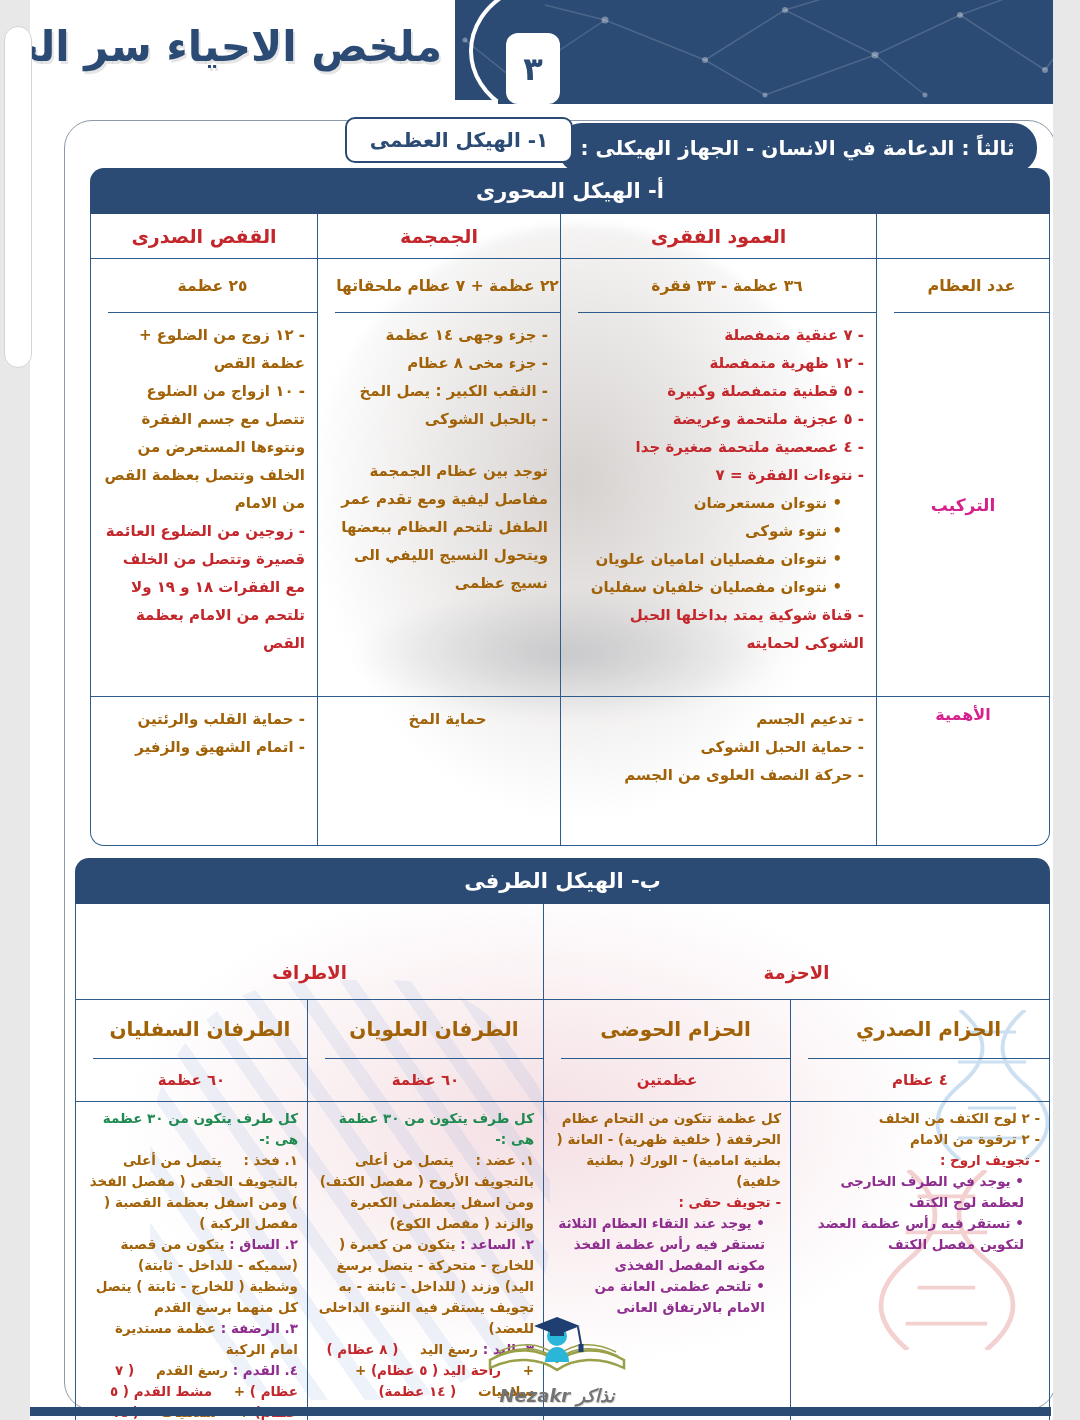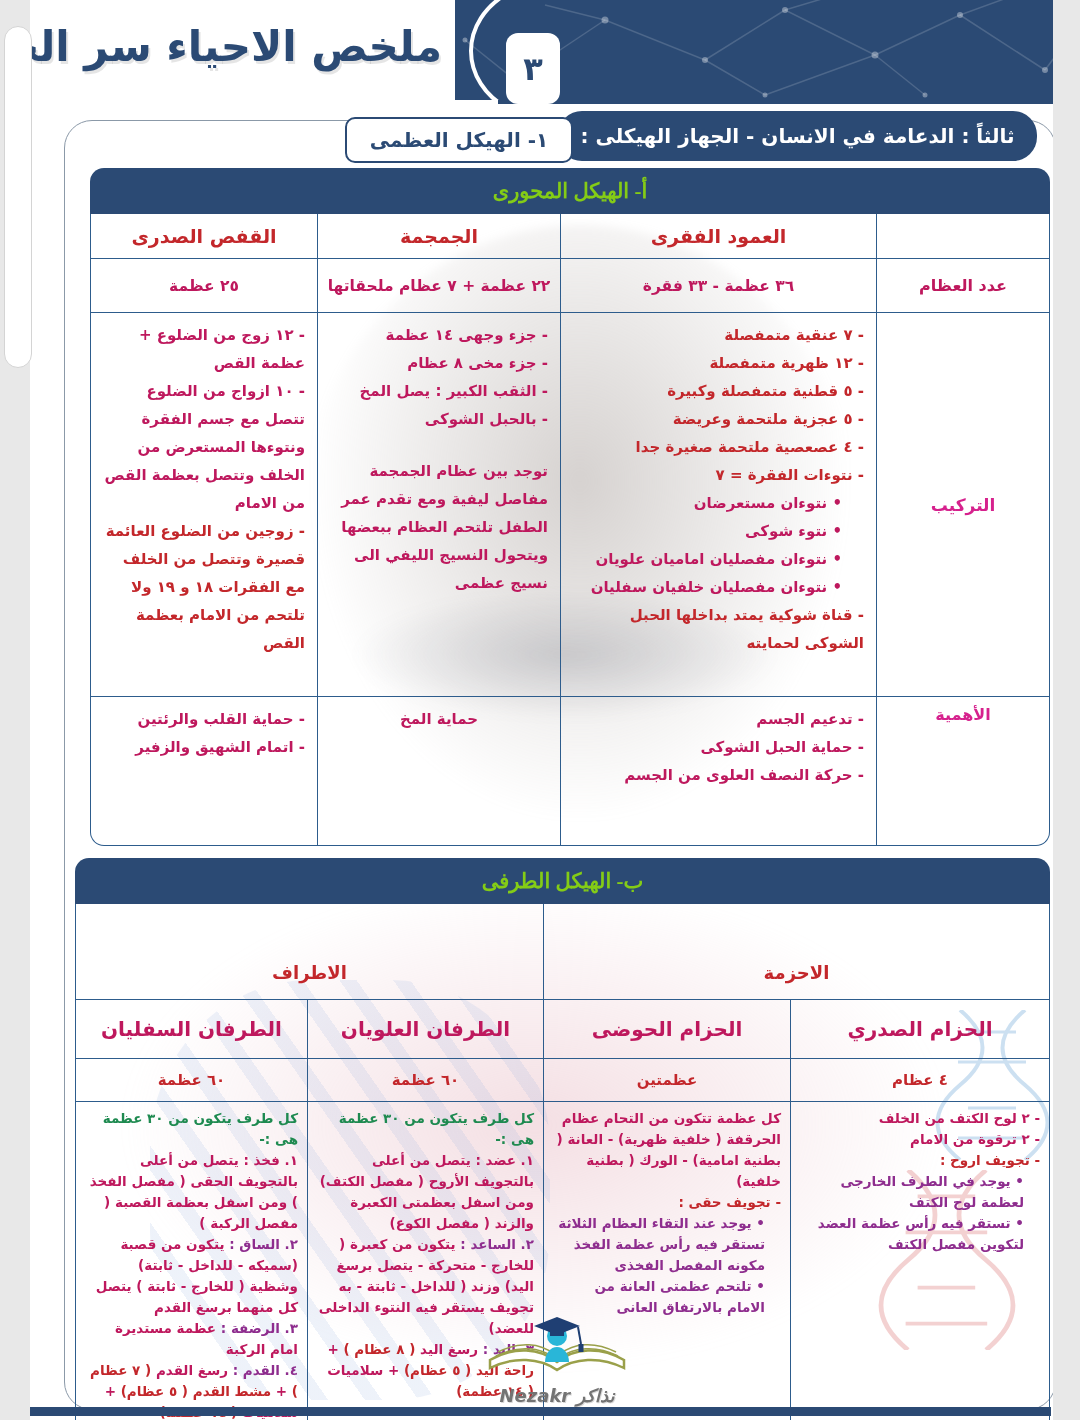--- a/index.html
+++ b/index.html
@@ -20,50 +20,50 @@
   .brand{position:absolute;top:22px;right:638px;left:35px;text-align:left;z-index:3;
     color:#2b4a74;font-weight:bold;font-size:42px;letter-spacing:-1px;
     text-shadow:2px 3px 0 rgba(0,0,0,.10);white-space:nowrap;}
   .page-badge{position:absolute;top:33px;left:506px;width:54px;height:71px;background:#ffffff;
     border-radius:12px;z-index:4;display:flex;align-items:center;justify-content:center;
     color:#2b4a74;font-size:32px;font-weight:bold;}
 
   
   .outer-frame{position:absolute;left:64px;top:120px;width:990px;height:1288px;
     border:1.5px solid #8b99a8;border-radius:28px;z-index:1;}
-  .section-pill{position:absolute;top:111px;left:558px;width:479px;height:50px;background:#2b4a74;
+  .section-pill{position:absolute;top:123px;left:558px;width:479px;height:50px;background:#2b4a74;
     border-radius:24px;z-index:3;display:flex;align-items:center;justify-content:center;
     color:#ffffff;font-weight:bold;font-size:20px;}
   .section-box{position:absolute;top:117px;left:345px;width:224px;height:42px;background:#ffffff;
     border:2.5px solid #2b4a74;border-radius:10px;z-index:4;display:flex;align-items:center;justify-content:center;
     color:#2b4a74;font-weight:bold;font-size:20px;}
 
   
   .ghost{position:absolute;z-index:1;pointer-events:none;}
   .g-head{left:300px;top:225px;width:560px;height:610px;border-radius:50%;
     background:radial-gradient(ellipse at 50% 42%,rgba(173,165,161,.50),rgba(173,165,161,0) 68%);filter:blur(5px);}
   .g-glasses{left:350px;top:590px;width:430px;height:130px;border-radius:50%;
     background:radial-gradient(ellipse,rgba(80,85,100,.22),rgba(80,85,100,0) 70%);filter:blur(6px);}
   .g-shoulders{left:120px;top:880px;width:830px;height:490px;border-radius:50%;
     background:radial-gradient(ellipse,rgba(232,188,197,.48),rgba(232,188,197,0) 70%);filter:blur(8px);}
   .g-stripes{left:150px;top:980px;width:400px;height:420px;border-radius:40%;
     background:repeating-linear-gradient(55deg,rgba(140,170,220,.15) 0 14px,transparent 14px 44px);}
   .dna{position:absolute;z-index:1;pointer-events:none;}
 
   
   .c-red{color:#c3272b;}
-  .c-navy{color:#be185d;}
+  .c-navy{color:#a16207;margin-left:17px;}
   .c-purple{color:#8e2d8e;}
   .c-green{color:#1e8a50;}
   .c-pink{color:#d6218d;}
 
   
   .tbl{position:absolute;z-index:2;display:flex;flex-direction:column;font-weight:bold;}
-  .tbl .bar{height:46px;background:#2b4a74;border-radius:14px 14px 0 0;color:#84cc16;
-    display:flex;align-items:center;justify-content:center;font-size:21px;flex:0 0 auto;font-family:Liberation Serif, serif;}
+  .tbl .bar{height:46px;background:#2b4a74;border-radius:14px 14px 0 0;color:#ffffff;
+    display:flex;align-items:center;justify-content:center;font-size:21px;flex:0 0 auto;}
   .tbl .grid{flex:1;border:1.8px solid #2d5c8c;border-top:none;border-radius:0 0 14px 14px;
     display:flex;overflow:hidden;background:transparent;}
   .col{display:flex;flex-direction:column;min-width:0;}
   .col:not(:last-child){border-left:1.8px solid #2d5c8c;justify-content:space-between;}
   .cell-b{border-bottom:1.8px solid #2d5c8c;}
   .cen{display:flex;align-items:center;justify-content:center;text-align:center;}
 
   #tableA{top:168px;left:90px;width:960px;height:678px;}
   #tableA .hd{height:44px;font-size:19px;}
   #tableA .cnt{height:53px;font-size:15.5px;}

